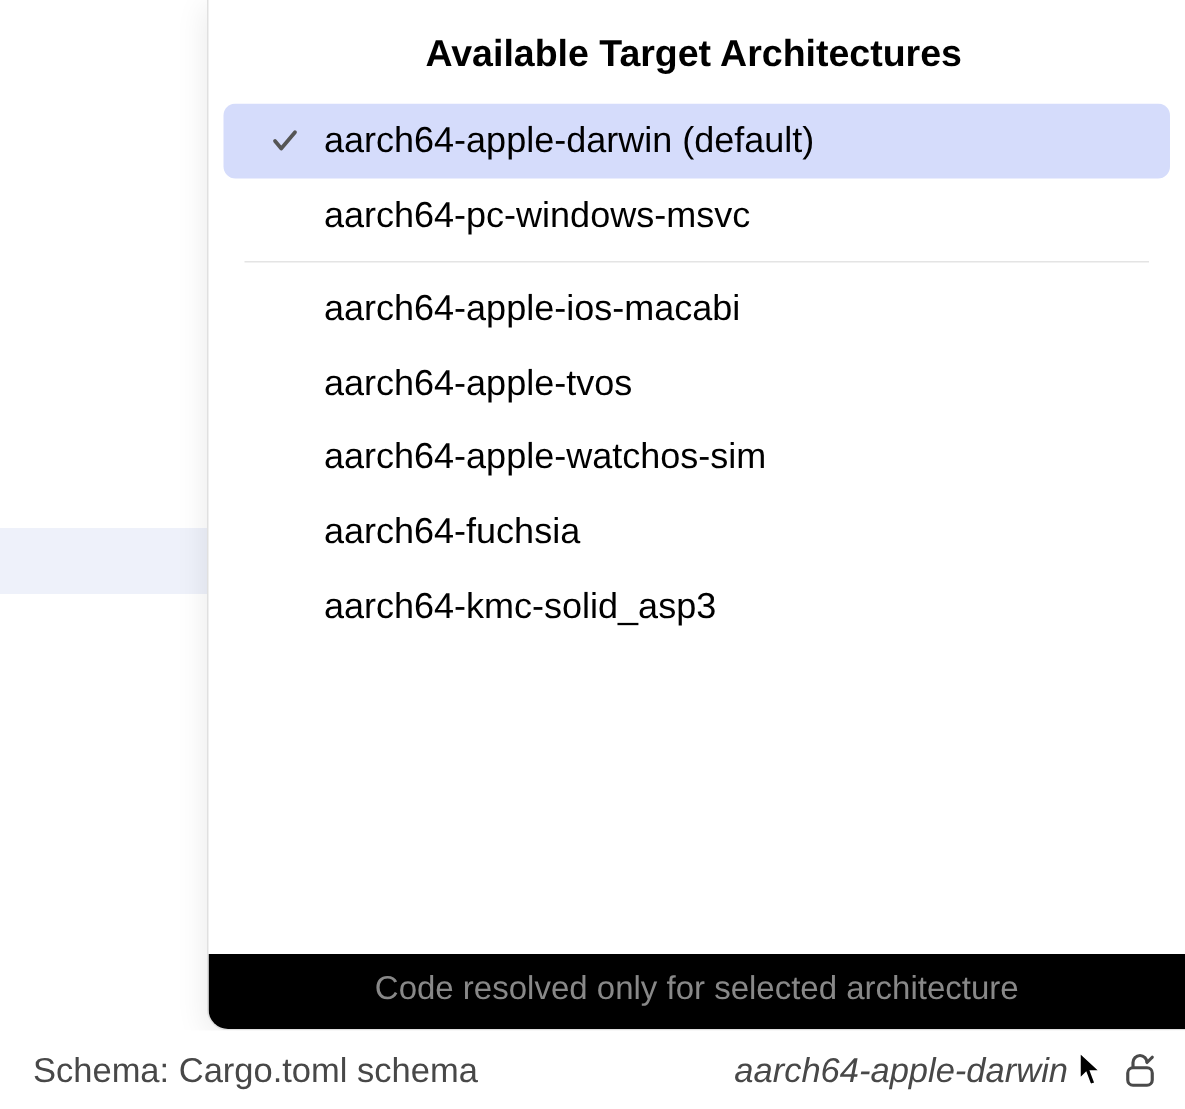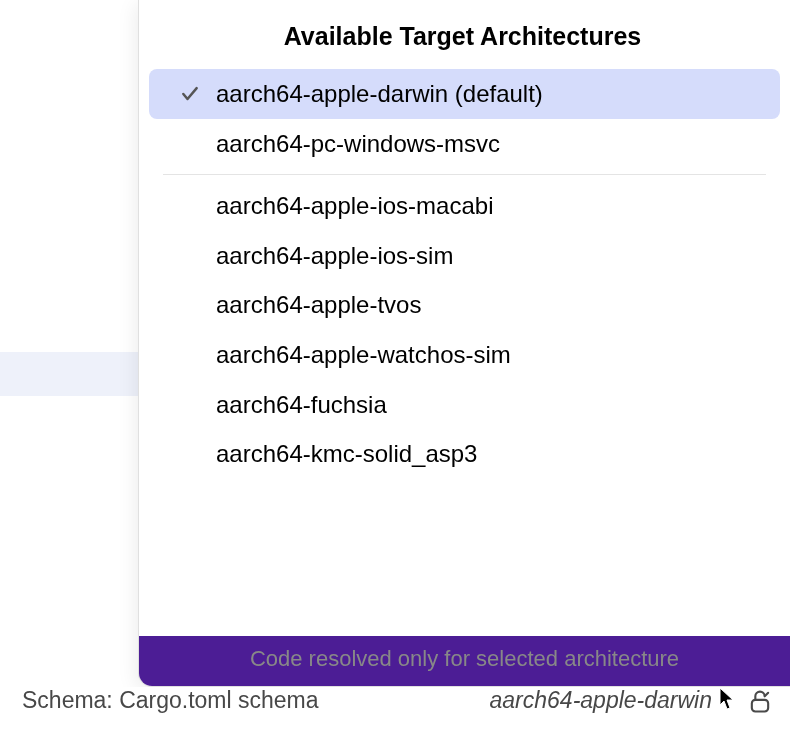--- a/index.html
+++ b/index.html
@@ -71,30 +71,30 @@
     .divider {
       height: 1px;
       background: #e4e4e4;
       margin: 6px 14px;
     }
     .popup-footer {
       padding: 10px 0 14px 0;
       text-align: center;
       font-size: 22px;
       color: #888;
-      background: #4c1d95;
+      background: #000000;
     }
     .status-bar {
       position: absolute;
       left: 0;
       right: 0;
       bottom: 0;
       height: 52px;
       display: flex;
-      align-items: flex-start;
+      align-items: center;
       padding: 0 16px 0 22px;
       font-size: 23px;
       color: #484848;
       background: #ffffff;
     }
     .status-left {
       flex: 0 0 auto;
     }
     .status-spacer {
       flex: 1;
@@ -143,24 +143,20 @@
         <span class="check-col"></span>
         <span class="item-label">aarch64-pc-windows-msvc</span>
       </div>
       <div class="divider"></div>
       <div class="list-item">
         <span class="check-col"></span>
         <span class="item-label">aarch64-apple-ios-macabi</span>
       </div>
       <div class="list-item">
         <span class="check-col"></span>
-        <span class="item-label">aarch64-apple-ios-sim</span>
-      </div>
-      <div class="list-item">
-        <span class="check-col"></span>
         <span class="item-label">aarch64-apple-tvos</span>
       </div>
       <div class="list-item">
         <span class="check-col"></span>
         <span class="item-label">aarch64-apple-watchos-sim</span>
       </div>
       <div class="list-item">
         <span class="check-col"></span>
         <span class="item-label">aarch64-fuchsia</span>
       </div>

